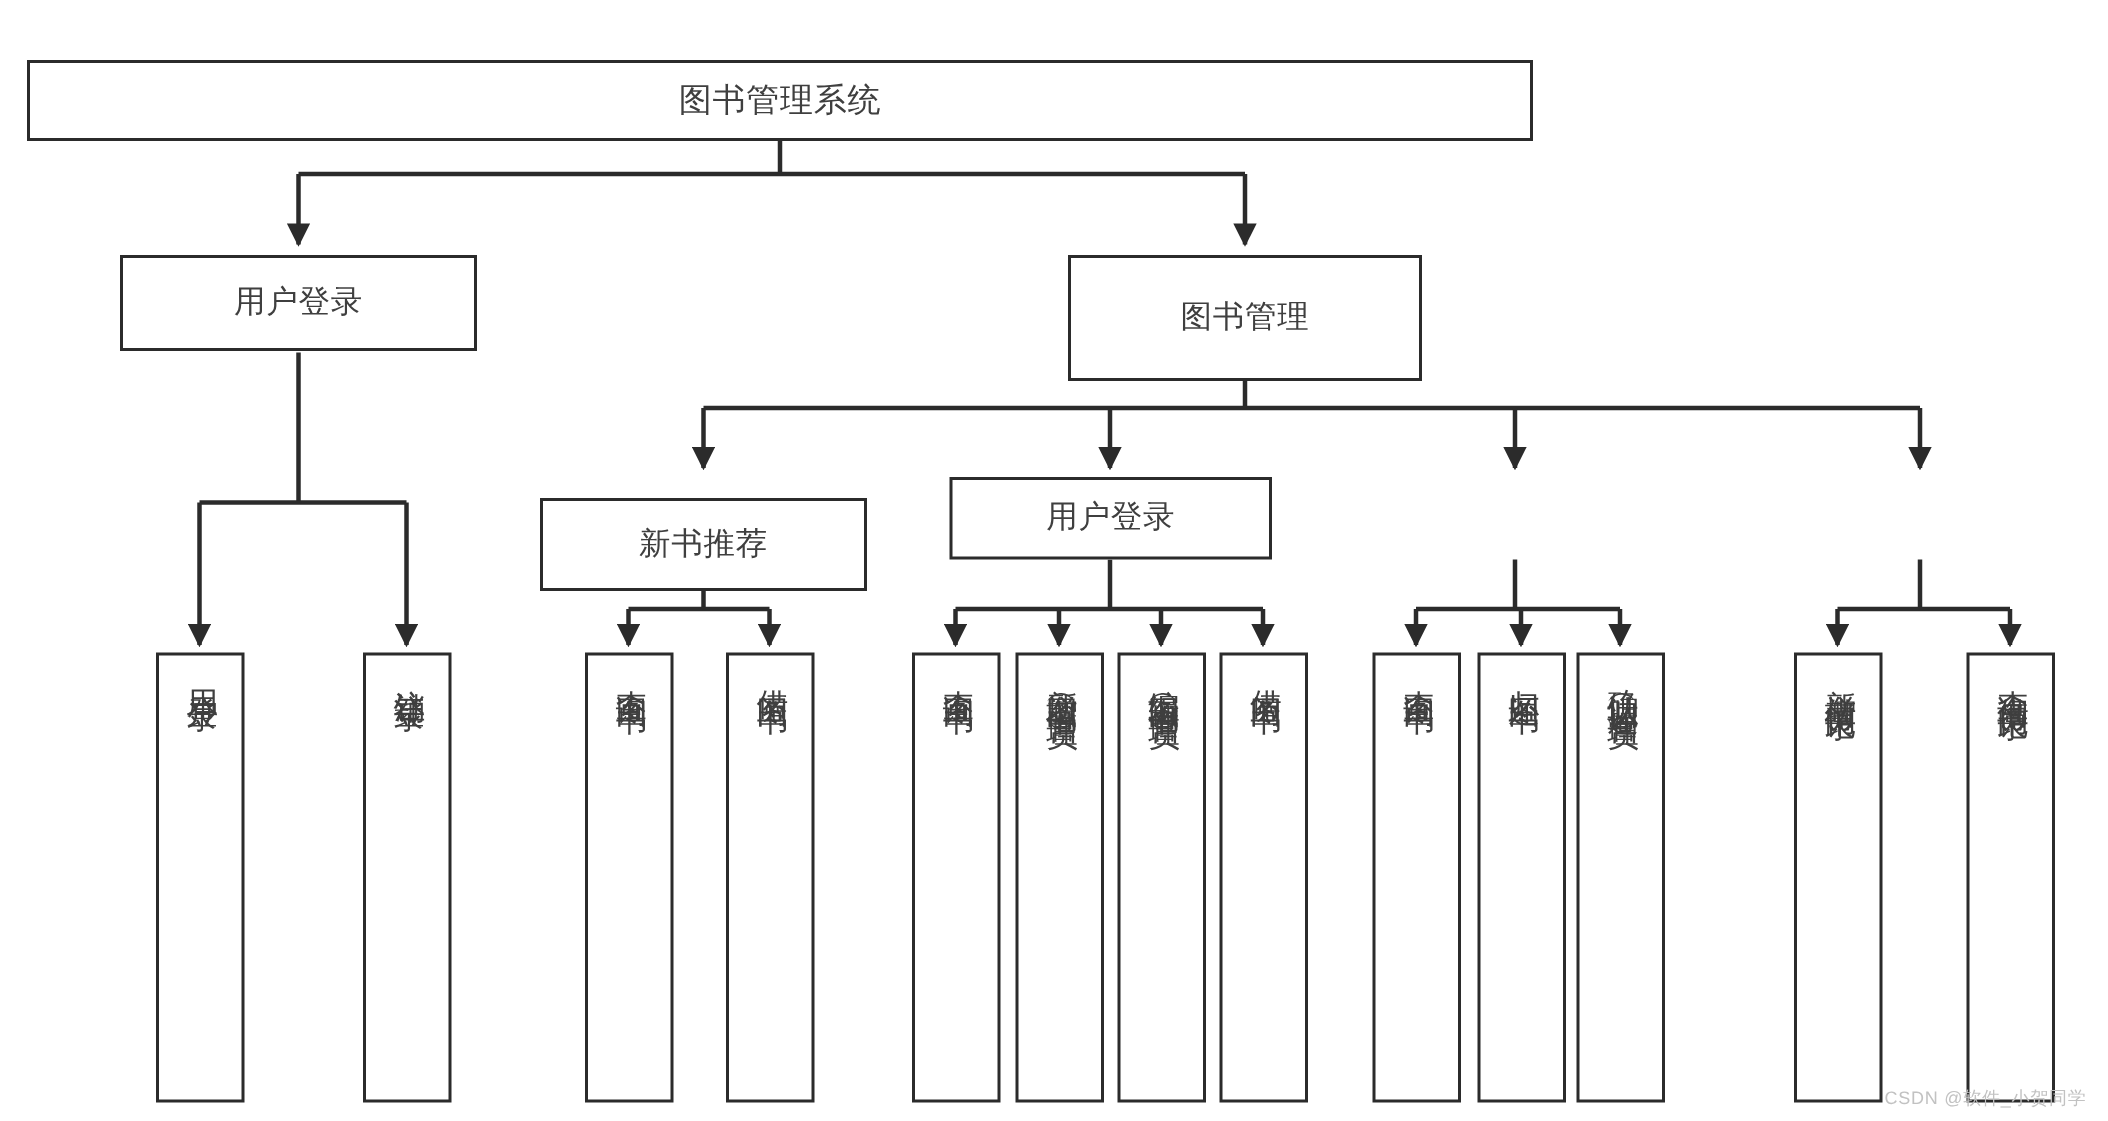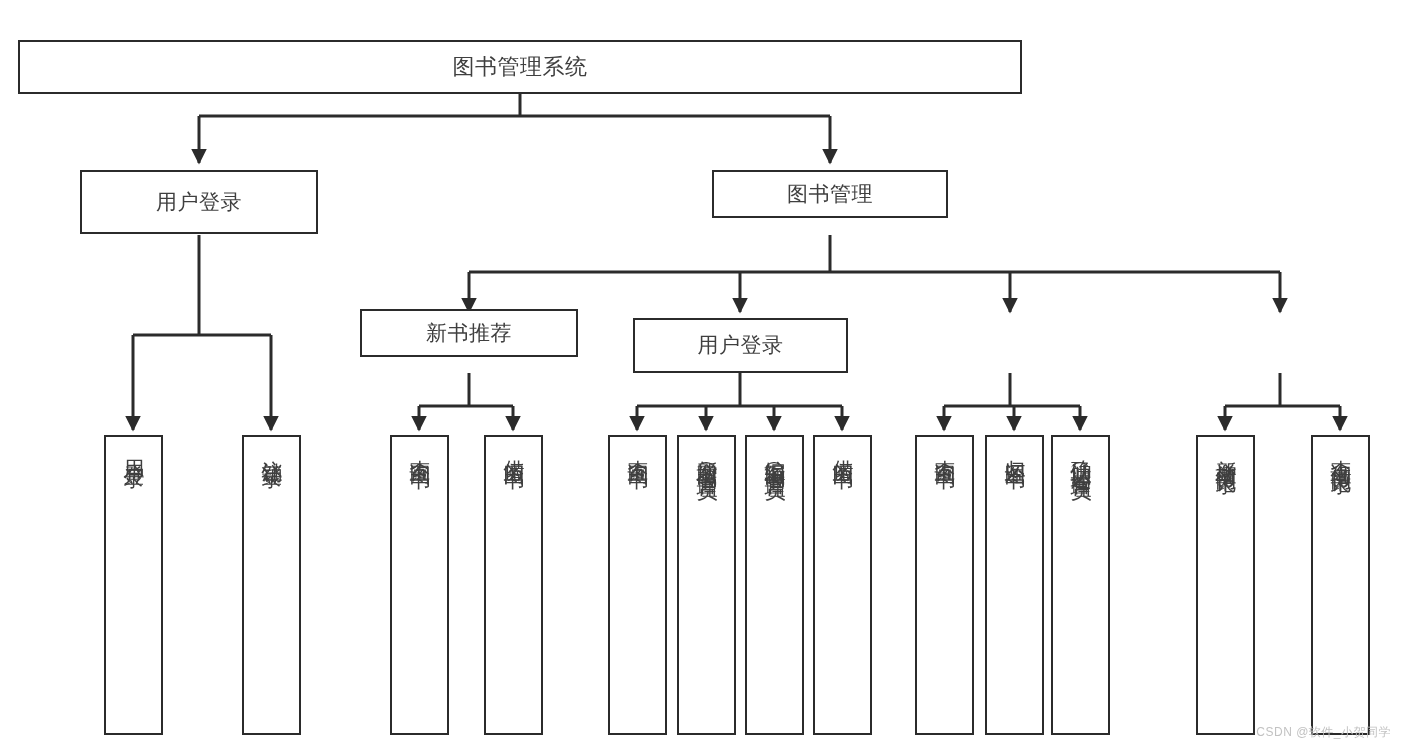--- a/index.html
+++ b/index.html
@@ -124,25 +124,25 @@
     </g>
   </svg>
 
   <div class="node root horiz" style="left:18px; top:14px; width:1004px; height:54px;margin-top:26px;">
     <span class="label">图书管理系统</span>
   </div>
 
   <div class="node horiz" style="left:80px; top:170px; width:238px; height:64px;">
     <span class="label">用户登录</span>
   </div>
-  <div class="node horiz" style="left:712px; top:170px; width:236px; height:48px;">
+  <div class="node horiz" style="left:712px; top:170px; width:236px; height:84px;">
     <span class="label">图书管理</span>
   </div>
 
-  <div class="node horiz" style="left:360px; top:309px; width:218px; height:48px;">
+  <div class="node horiz" style="left:360px; top:332px; width:218px; height:62px;">
     <span class="label">新书推荐</span>
   </div>
   <div class="node horiz" style="left:633px; top:318px; width:215px; height:55px;">
     <span class="label">用户登录</span>
   </div>
 
   <div class="node vert" style="left:104px; top:435px; width:59px; height:300px;">
     <span class="label">用户登录</span>
   </div>
   <div class="node vert" style="left:242px; top:435px; width:59px; height:300px;">

